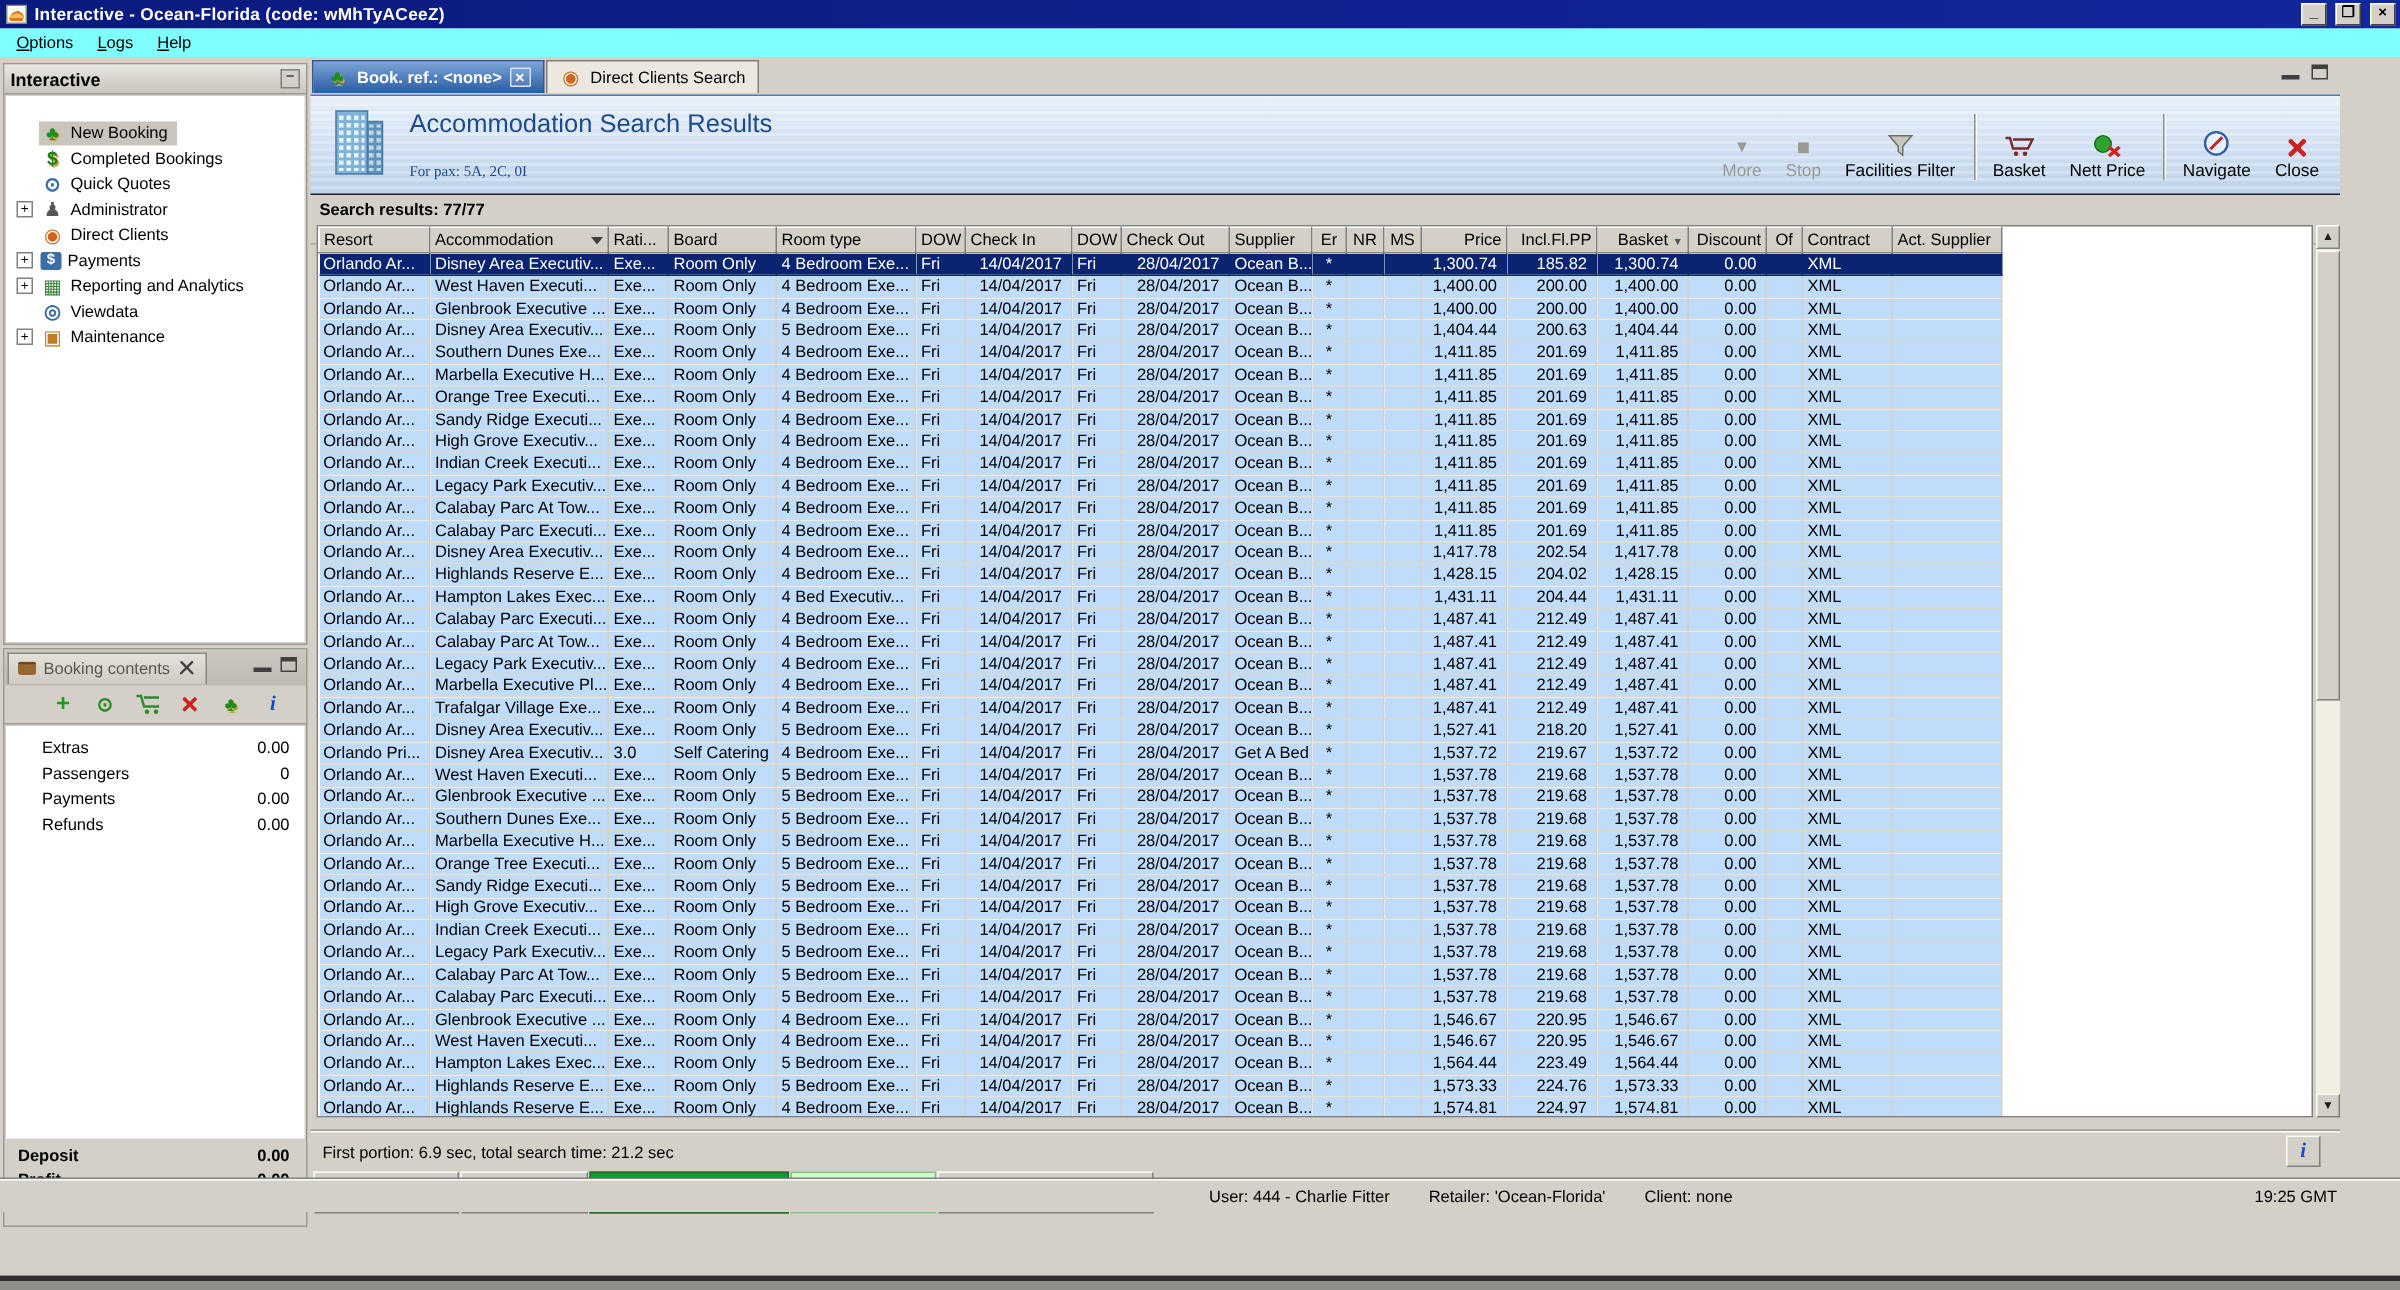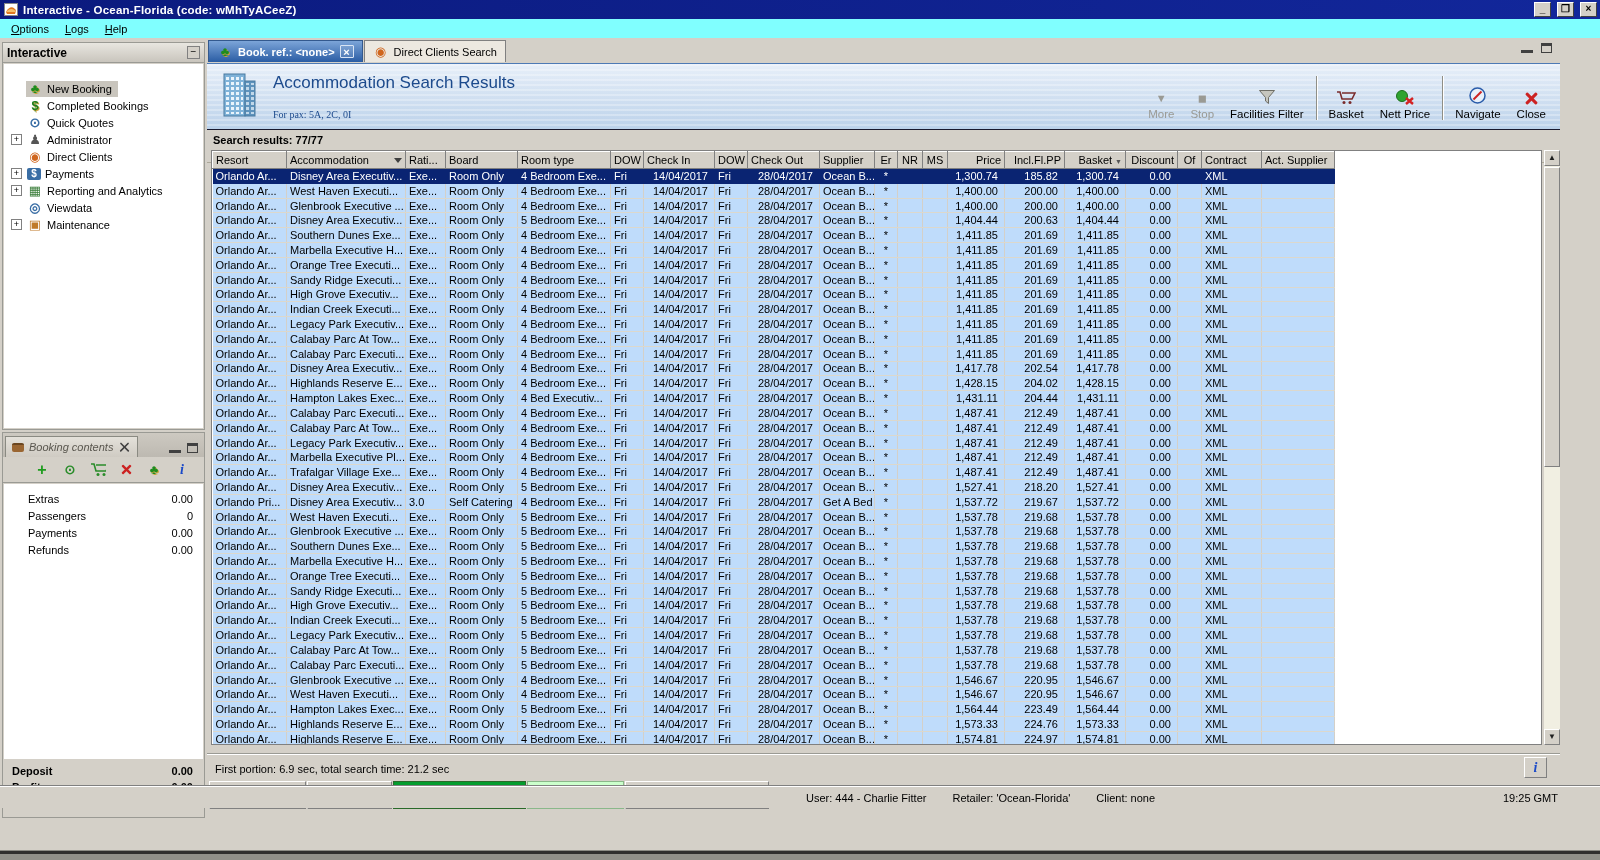--- a/index.html
+++ b/index.html
@@ -56,21 +56,21 @@
 
   .cssx { position:relative; width:13px; height:13px; display:inline-block; }
   .cssx::before, .cssx::after { content:""; position:absolute; left:-1px; top:5px; width:15px; height:3px;
     background:#cc2222; border-radius:1px; }
   .cssx::before { transform:rotate(45deg); } .cssx::after { transform:rotate(-45deg); }
   .cssx.small { transform:scale(.8); }
   .cssx.dark::before,.cssx.dark::after { background:#404040; height:2.4px; }
 
   .left-bottom { position:absolute; left:2px; top:432px; width:203px; height:386px; background:#D4D0C8;
     border:1px solid #9a9a94; }
-  .bk-tabrow { height:24px; background:linear-gradient(180deg,#CDC9C1,#BDB9B1); display:flex; align-items:flex-end;font-style:italic; }
+  .bk-tabrow { height:24px; background:linear-gradient(180deg,#CDC9C1,#BDB9B1); display:flex; align-items:center; }
   .bk-tab { height:21px; background:linear-gradient(180deg,#E4E1DA,#CFCBC3); border:1px solid #8a8a82; border-bottom:none;
     display:flex; align-items:center; gap:5px; padding:0 6px; margin-left:2px; color:#5a574f; }
   .suitcase-icon { width:12px; height:9px; background:#9a6632; border-radius:2px; border-top:2px solid #6b4620; }
   .bk-winctl { margin-left:auto; display:flex; gap:6px; padding:0 6px 4px 0; }
   .flat-min { width:12px; height:10px; border-bottom:3px solid #404040; }
   .flat-max { width:11px; height:10px; border:1px solid #404040; border-top:3px solid #404040; }
   .bk-toolbar { height:26px; display:flex; align-items:center; justify-content:flex-end; gap:12px; padding-right:14px;
     border-bottom:1px solid #9a9a94; }
   .bk-list { position:absolute; top:51px; left:1px; right:1px; bottom:58px; background:#fff; padding-top:6px; }
   .bk-item { display:flex; height:17px; align-items:center; padding:0 10px 0 24px; }

